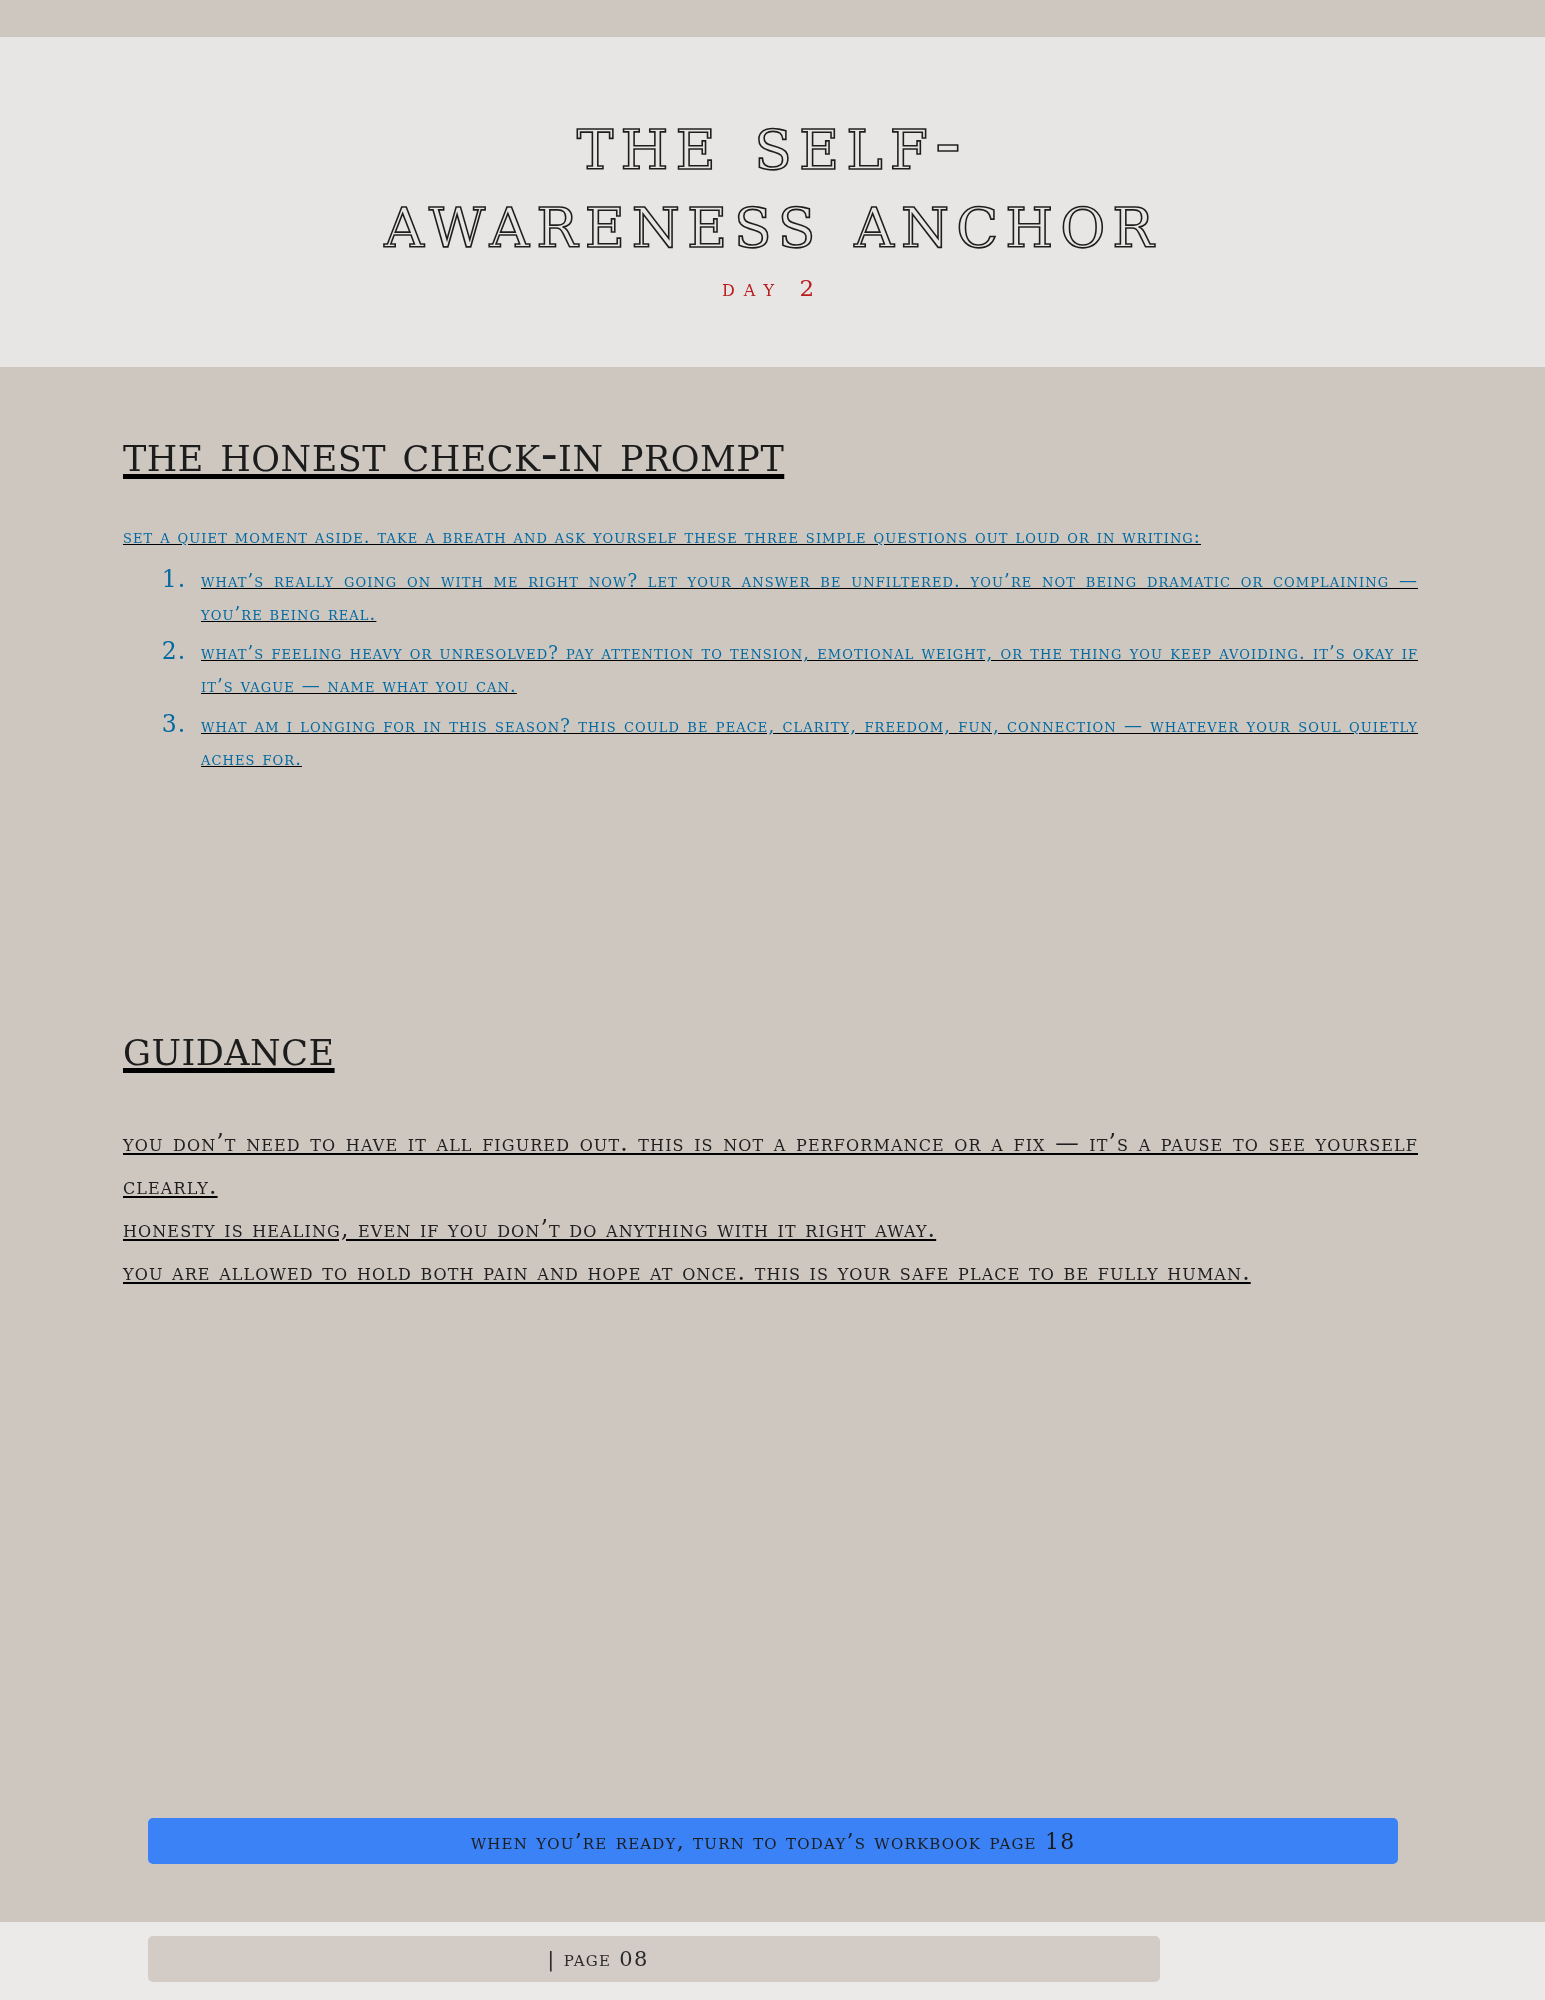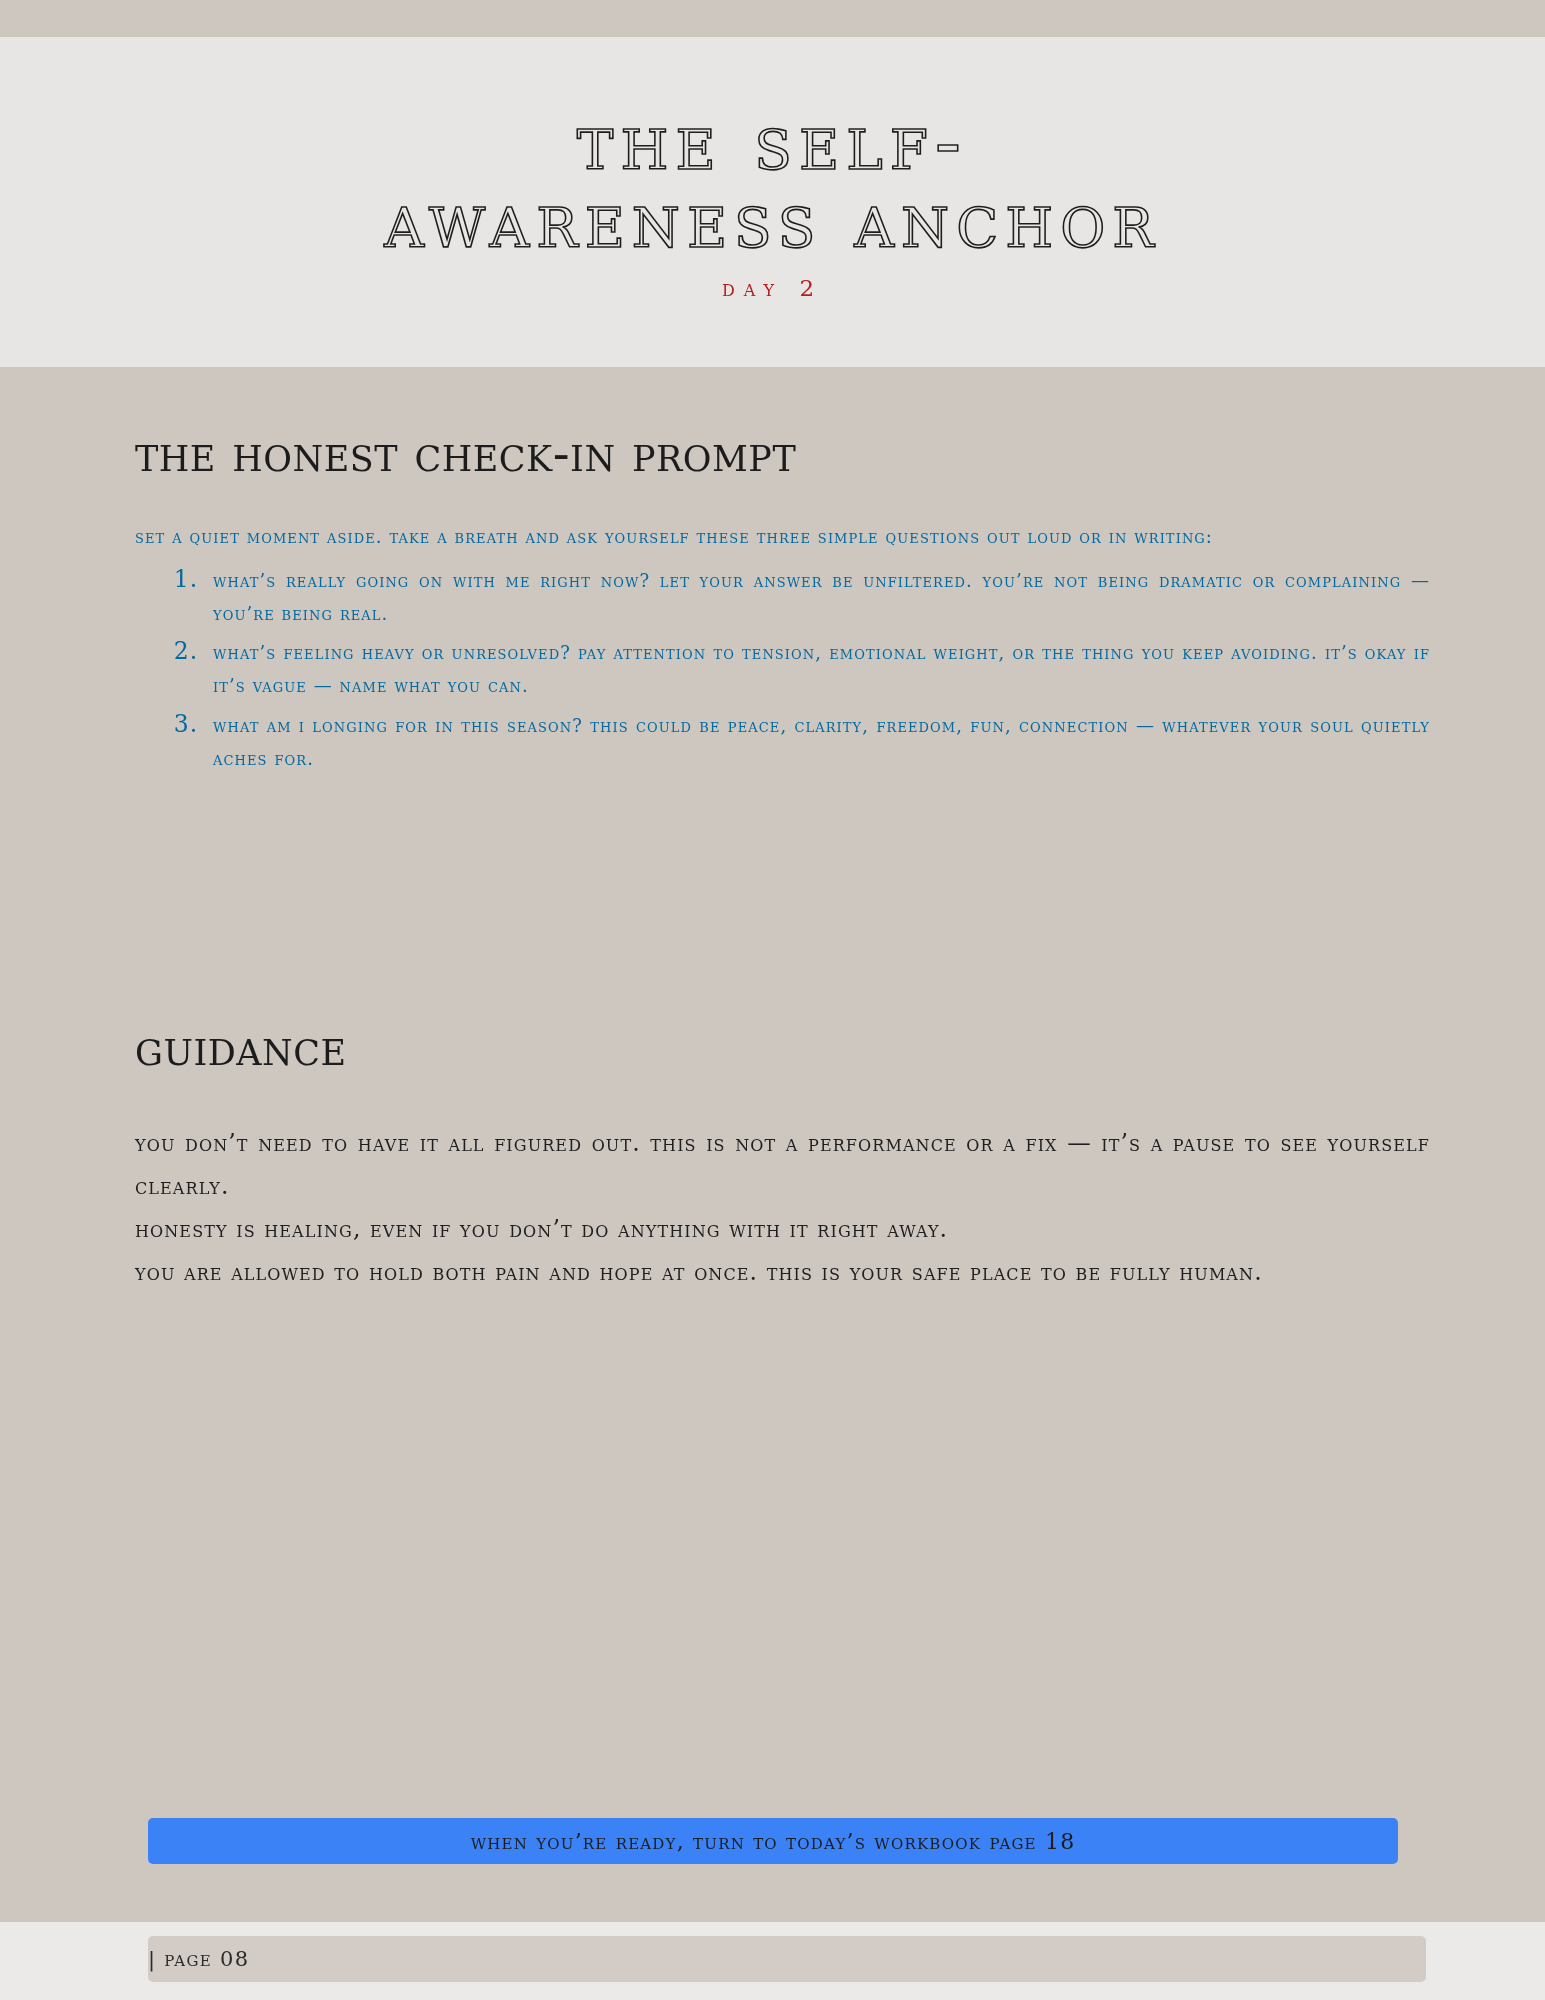--- a/index.html
+++ b/index.html
@@ -59,23 +59,24 @@
     letter-spacing: 9px;
     font-variant: small-caps;
     text-transform: lowercase;
     color: #b91c1c;
     text-align: center;
   }
 
   
   .content {
     position: absolute;
-    left: 135px;
+    left: 123px;
     top: 425px;
     width: 1295px;
+    text-decoration: underline;
   }
 
   h2.section-title {
     font-family: "DejaVu Serif", "Liberation Serif", serif;
     font-weight: 400;
     font-size: 50px;
     letter-spacing: 0.5px;
     font-variant: small-caps;
     text-transform: lowercase;
     color: #1c1c1c;
@@ -174,27 +175,27 @@
     bottom: 0;
     width: 1545px;
     height: 78px;
     background: #eceae8;
   }
 
   .footer-bar {
     position: absolute;
     left: 148px;
     bottom: 18px;
-    width: 1278px;
+    width: 1012px;
     height: 46px;
     background: #d3ccc6;
     border-radius: 5px;
     display: flex;
     align-items: center;
-    justify-content: flex-start;
+    justify-content: center;
     box-sizing: border-box;
     padding-right: 112px;
   }
 
   .page-num {
     font-size: 21px;
     letter-spacing: 1.3px;
     font-variant: small-caps;
     text-transform: lowercase;
     color: #2b2b2b;

